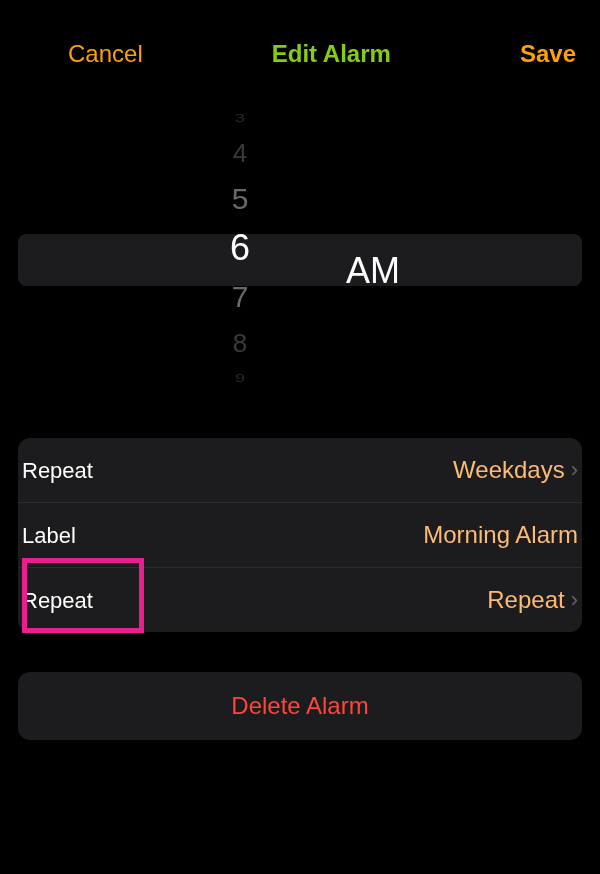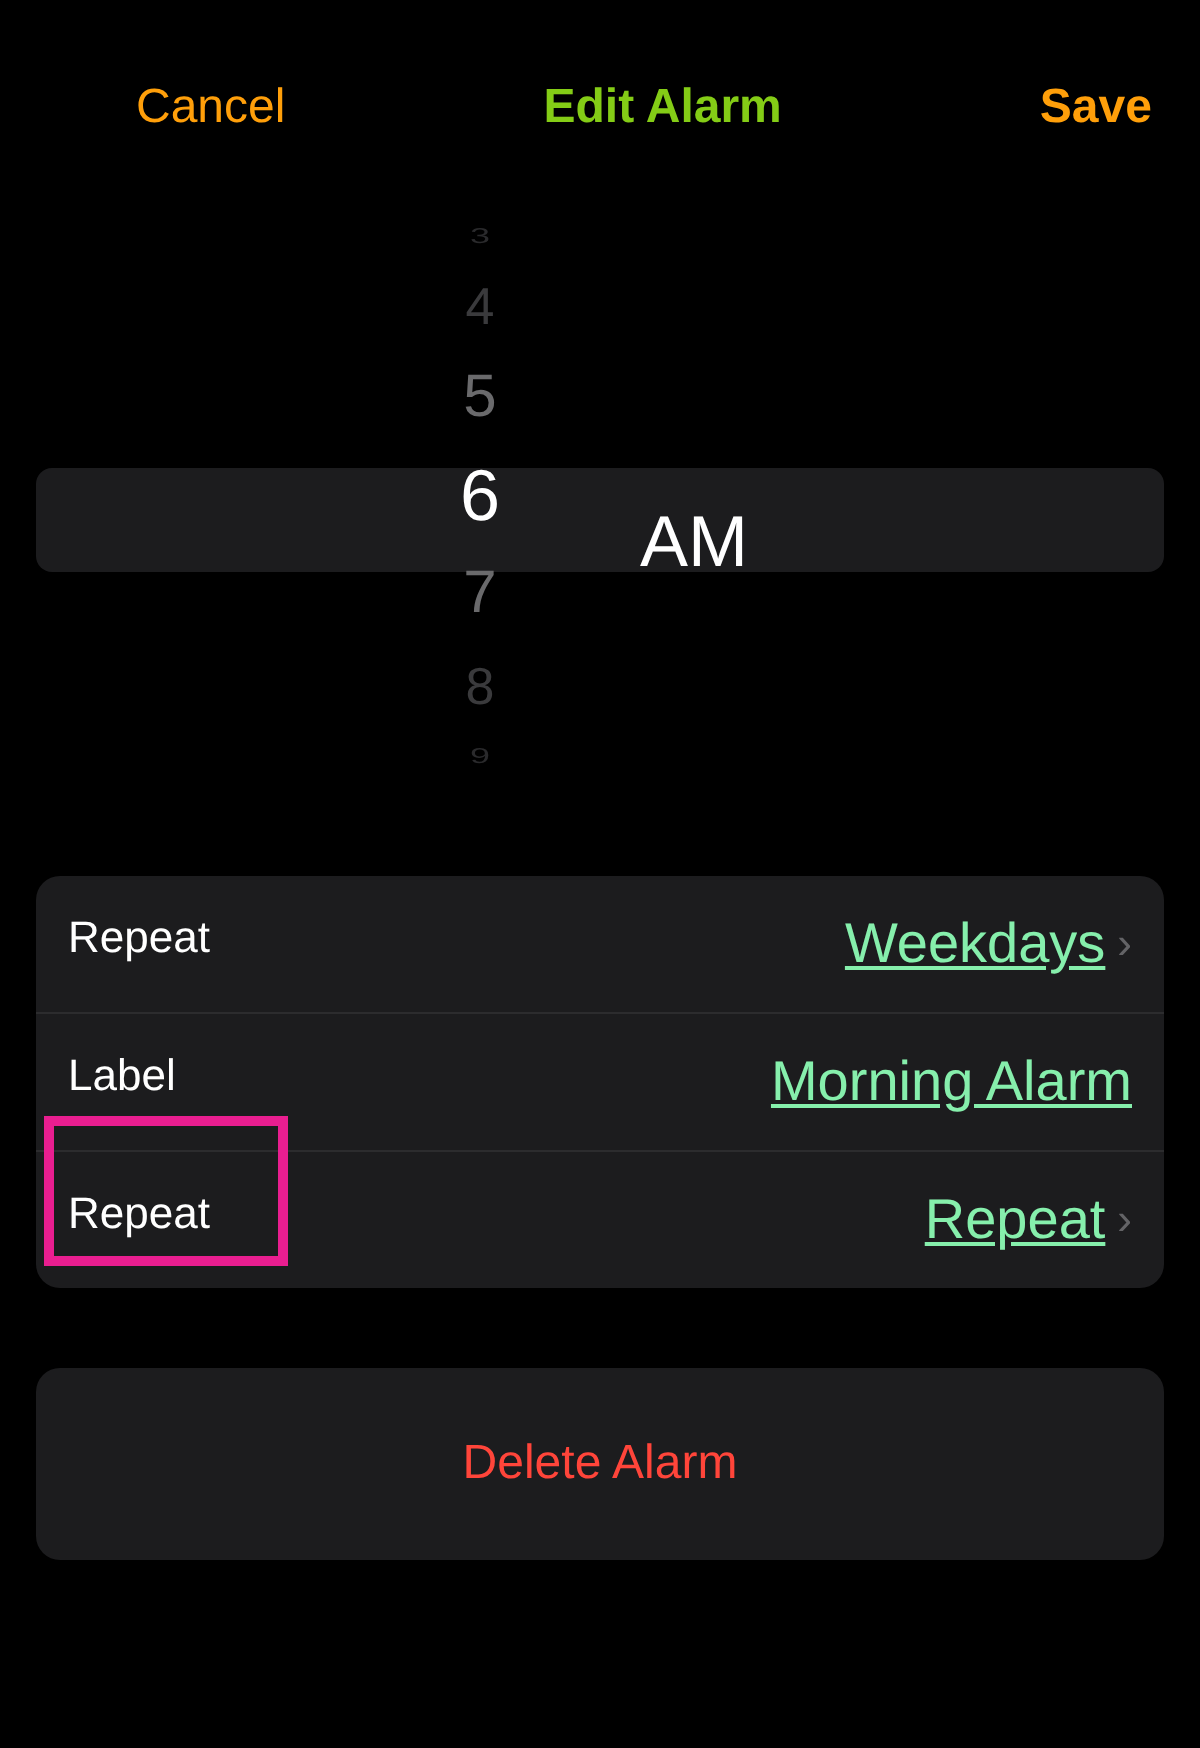--- a/index.html
+++ b/index.html
@@ -96,59 +96,58 @@
       color: #6a6a6c;
     }
     .picker-item.selected {
       font-size: 36px;
       color: #fff;
       height: 52px;
       line-height: 52px;
     }
     .picker-item.ampm-item {
       font-size: 30px;
-      text-align: left;
+      text-align: right;
       width: 80px;
     }
     .picker-item.ampm-item.selected {
       font-size: 36px;
     }
     .picker-item.hidden {
       visibility: hidden;
     }
     .settings-list {
       margin: 40px 18px 0 18px;
       background: #1c1c1e;
       border-radius: 12px;
       overflow: hidden;
     }
     .settings-row {
       display: flex;
       justify-content: space-between;
-      align-items: flex-start;
-      padding: 18px 16px;
+      align-items: flex-end;
+      padding: 18px 4px;
       border-bottom: 1px solid #2c2c2e;
       cursor: pointer;
     }
     .settings-row:last-child {
       border-bottom: none;
     }
     .settings-label {
       color: #fff;
       font-size: 22px;
     }
     .settings-value-group {
       display: flex;
       align-items: center;
       gap: 6px;
     }
     .settings-value {
-      color: #86efac;
-      font-size: 28px;
-      text-decoration: underline;
+      color: #fdba74;
+      font-size: 24px;
     }
     .chevron {
       color: #636366;
       font-size: 22px;
     }
     .toggle {
       width: 62px;
       height: 38px;
       background: #34c759;
       border-radius: 19px;
@@ -162,21 +161,21 @@
       background: #fff;
       border-radius: 50%;
       top: 3px;
       right: 3px;
       box-shadow: 0 1px 3px rgba(0,0,0,0.3);
     }
     .delete-button {
       margin: 40px 18px 0 18px;
       background: #1c1c1e;
       border-radius: 12px;
-      padding: 34px;
+      padding: 20px;
       text-align: center;
       color: #ff453a;
       font-size: 24px;
       cursor: pointer;
     }
     .highlight-box {
       position: absolute;
       border: 5px solid #e91e90;
       background: transparent;
       pointer-events: none;

